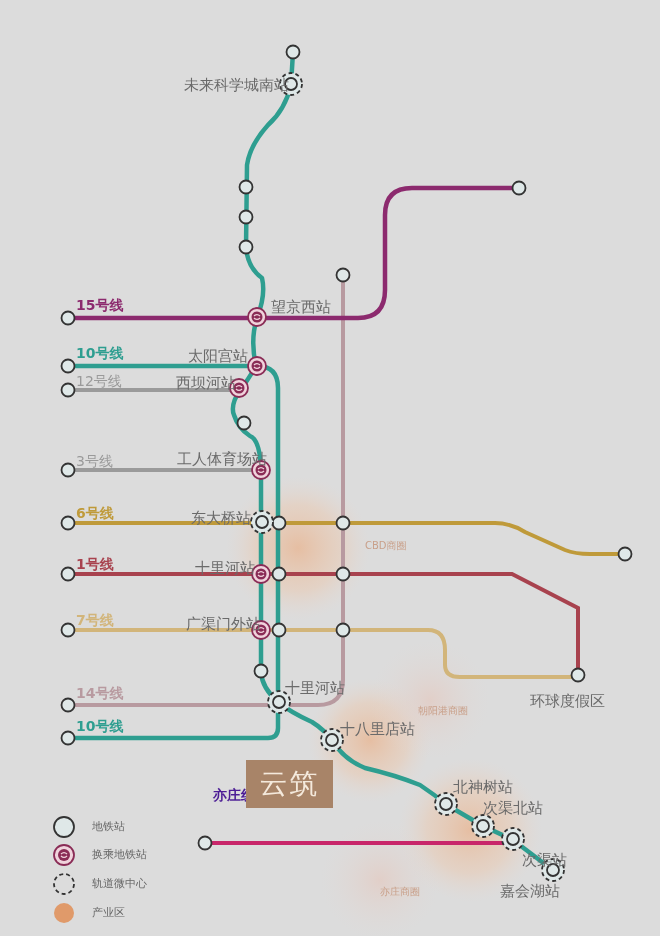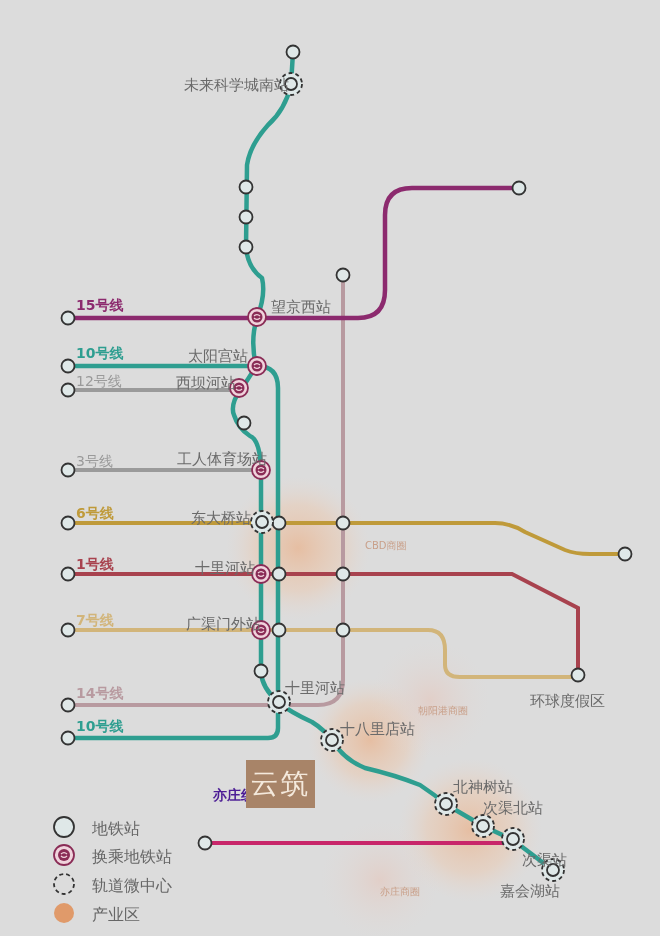--- a/index.html
+++ b/index.html
@@ -1,22 +1,22 @@
 <!DOCTYPE html>
 <html><head>
 <meta charset="utf-8">
 <style>
   html, body { margin:0; padding:0; background:#dcdcdc; }
   #map-root { position:relative; width:660px; height:936px; background:#dcdcdc; overflow:hidden; font-family:"DejaVu Sans", sans-serif; }
   svg { position:absolute; left:0; top:0; }
   .lbl { position:absolute; white-space:nowrap; font-size:15px; color:#6a6a6a; line-height:1; }
   .line-lbl { position:absolute; white-space:nowrap; font-size:14px; font-weight:bold; line-height:1; }
   .zone-lbl { position:absolute; white-space:nowrap; font-size:10px; color:#c9a08a; line-height:1; }
-  .legend-lbl { position:absolute; white-space:nowrap; font-size:16px; color:#666; line-height:1; }
-  #project-badge { position:absolute; left:246px; top:760px; width:69px; height:48px; background:#a88468; color:#f4e9dc; font-size:28px; display:flex; align-items:center; justify-content:center; letter-spacing:2px; }
+  .legend-lbl { position:absolute; white-space:nowrap; font-size:11px; color:#666; line-height:1; }
+  #project-badge { position:absolute; left:246px; top:760px; width:87px; height:48px; background:#a88468; color:#f4e9dc; font-size:28px; display:flex; align-items:center; justify-content:center; letter-spacing:2px; }
 </style>
 </head>
 <body>
 
 <div id="map-root">
 <svg width="660" height="936" viewBox="0 0 660 936">
   <defs>
     <radialGradient id="zoneGrad" cx="50%" cy="50%" r="50%">
       <stop offset="0%" stop-color="#e9b48f" stop-opacity="0.75"></stop>
       <stop offset="60%" stop-color="#ecc6aa" stop-opacity="0.45"></stop>

